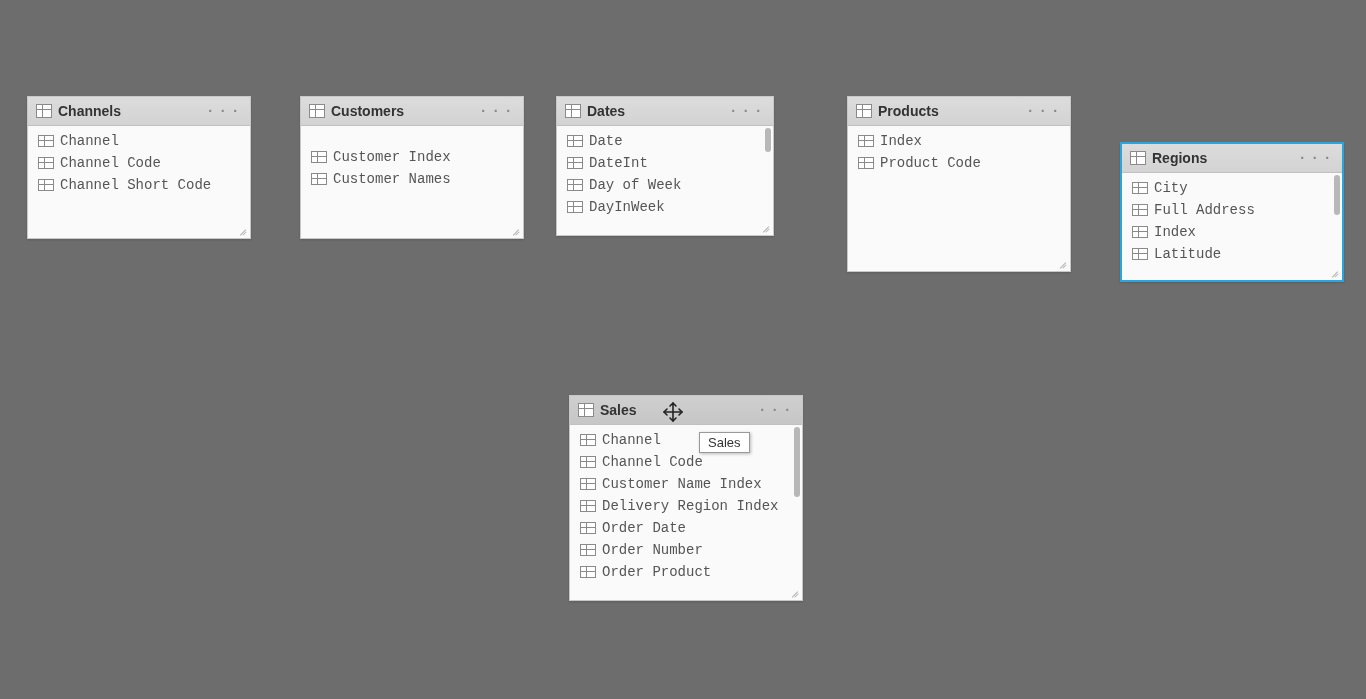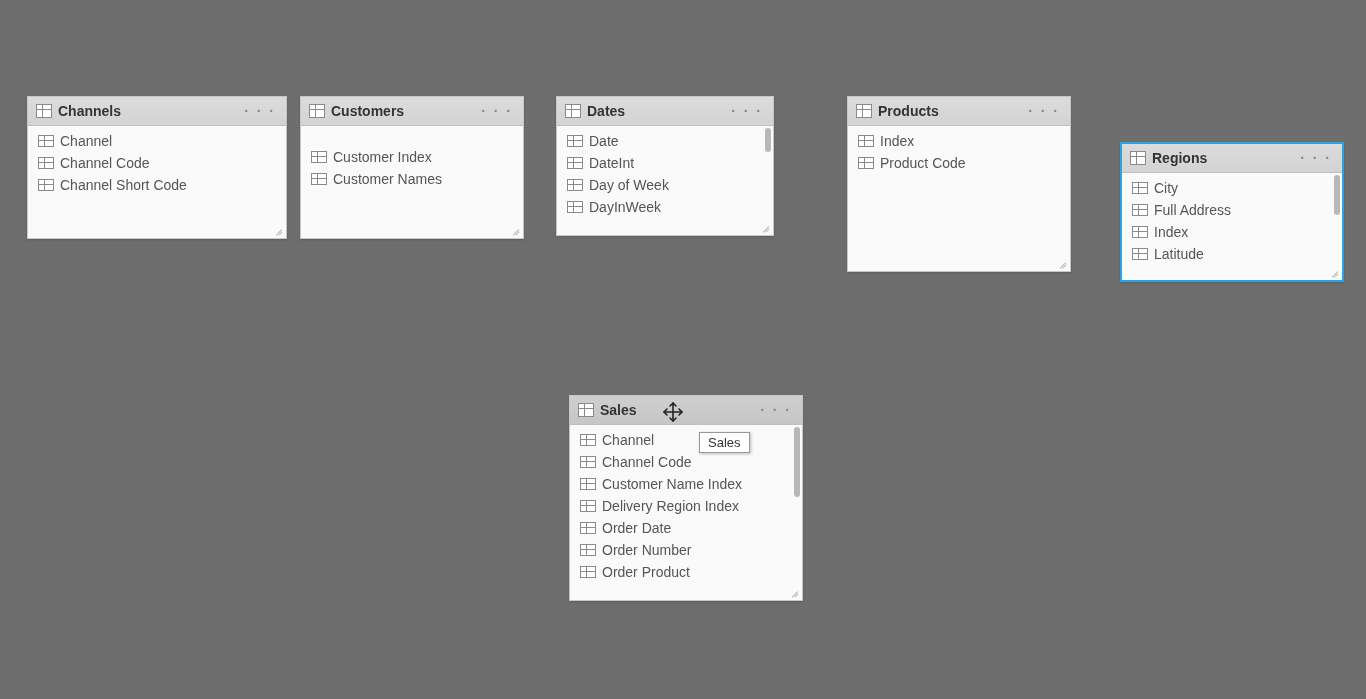--- a/index.html
+++ b/index.html
@@ -49,20 +49,21 @@
     font-weight: bold;
     font-size: 14px;
     cursor: pointer;
     padding: 0 2px;
   }
   .card-body {
     padding: 4px 0 0 0;
     flex: 1;
     overflow: hidden;
     position: relative;
+    font-family: Liberation Mono, monospace;
   }
   .table-card .scroll-thumb {
     position: absolute;
     right: 2px;
     top: 2px;
     width: 6px;
     height: 24px;
     background: #b8b8b8;
     border-radius: 3px;
   }
@@ -129,21 +130,21 @@
     border: 1px solid #999;
     padding: 2px 8px;
     font-size: 13px;
     color: #333;
     box-shadow: 1px 1px 3px rgba(0,0,0,0.25);
   }
 </style>
 </head>
 <body>
 
-<div class="table-card" style="left:27px; top:96px; width:260px; height:143px;">
+<div class="table-card" style="left:27px; top:96px; width:224px; height:143px;">
   <div class="card-header">
     <span class="tbl-icon"></span>
     <span class="title">Channels</span>
     <span class="more">· · ·</span>
   </div>
   <div class="card-body">
     <div class="field-row">
         <span class="tbl-icon small"></span>
         <span class="label">Channel</span>
       </div>

